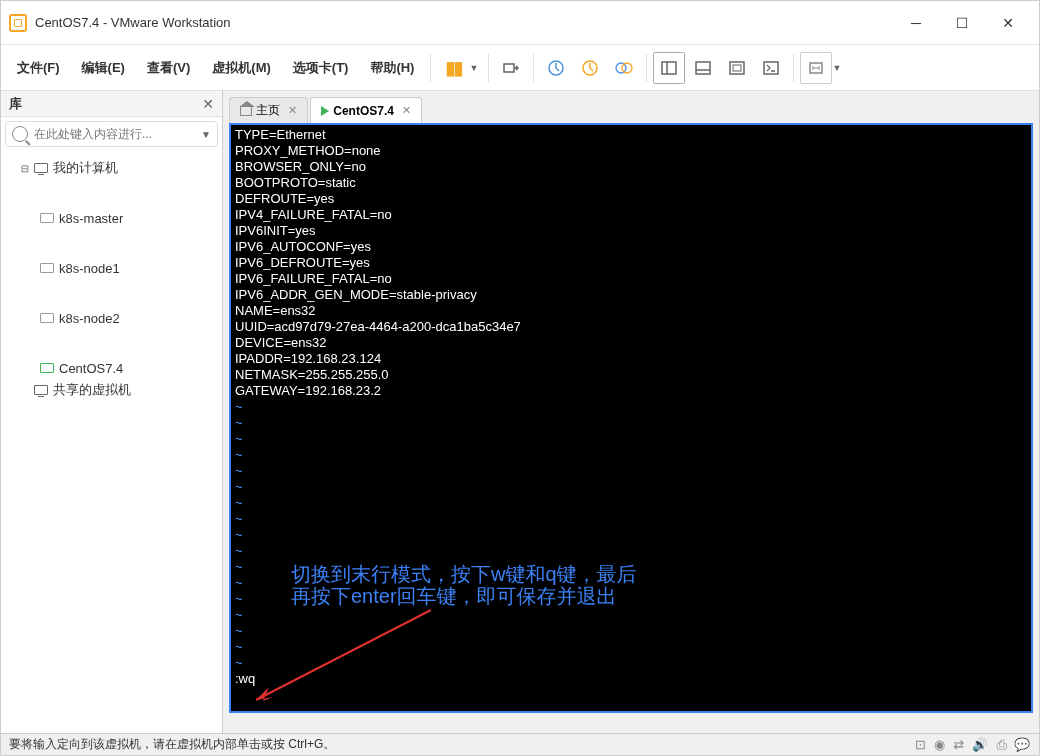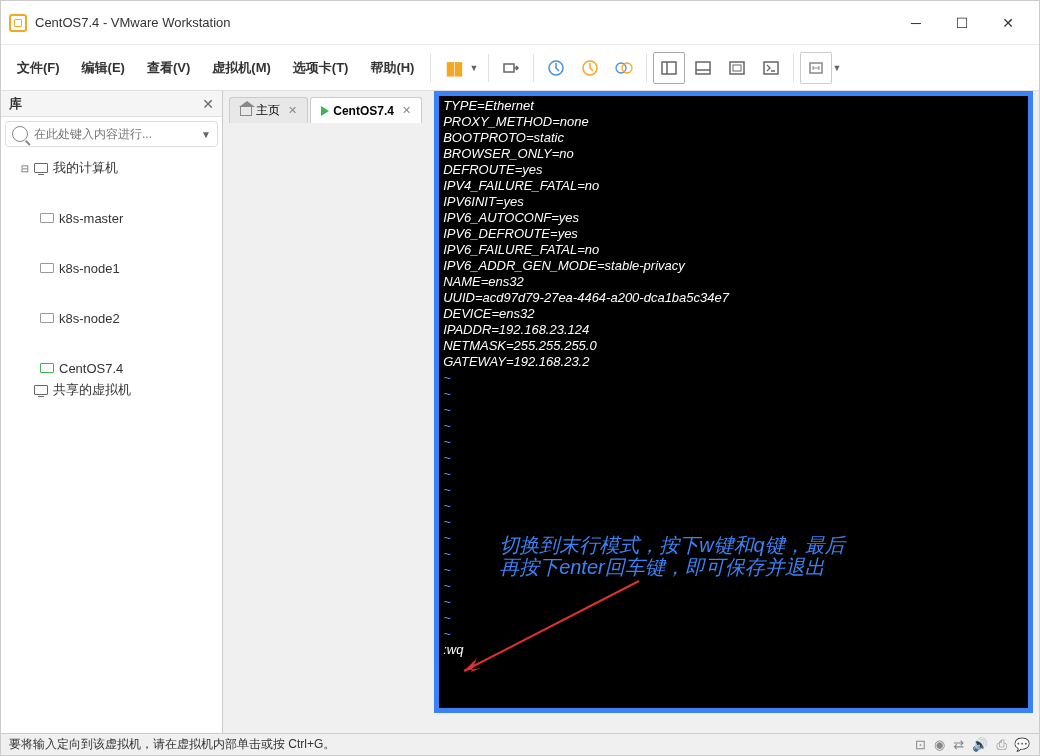--- a/index.html
+++ b/index.html
@@ -29,29 +29,29 @@
 .tree .trow { display: flex; align-items: center; height: 22px; padding: 0 4px; }
 .tree .expand { width: 12px; text-align: center; font-size: 10px; color: #666; margin-right: 2px; }
 .tree .ticon { width: 16px; height: 14px; margin-right: 4px; display: flex; align-items: center; justify-content: center; }
 .monitor-icon { width: 14px; height: 10px; border: 1.5px solid #666; border-radius: 1px; position: relative; }
 .monitor-icon::after { content: ''; position: absolute; bottom: -3px; left: 3px; width: 6px; height: 1.5px; background: #666; }
 .vm-icon { width: 14px; height: 10px; border: 1.5px solid #999; border-radius: 1px; }
 .vm-icon.active { border-color: #3eb658; }
 .trow.lvl2 { padding-left: 34px; margin-top: 28px; }
 .trow.lvl1 { padding-left: 14px; }
 .trow.selected { background: transparent; }
-.main-area { flex: 1; display: flex; flex-direction: row; min-width: 0; background: #f0f0f0; }
+.main-area { flex: 1; display: flex; flex-direction: column; min-width: 0; background: #f0f0f0; }
 .tabs-row { height: 32px; display: flex; align-items: flex-end; padding: 4px 6px 0; gap: 2px; background: #f0f0f0; }
 .tab { display: flex; align-items: center; padding: 4px 10px; background: #fff; border: 1px solid #ccc; border-bottom: none; border-radius: 3px 3px 0 0; font-size: 12px; height: 26px; gap: 4px; }
 .tab.inactive { background: #e8e8e8; }
 .tab .tclose { font-size: 11px; color: #888; margin-left: 4px; }
 .home-icon { width: 12px; height: 10px; border: 1.5px solid #888; position: relative; }
 .home-icon::before { content: ''; position: absolute; top: -6px; left: -2px; width: 0; height: 0; border-left: 8px solid transparent; border-right: 8px solid transparent; border-bottom: 6px solid #888; }
 .play-icon { width: 0; height: 0; border-left: 8px solid #3eb658; border-top: 5px solid transparent; border-bottom: 5px solid transparent; }
-.terminal { flex: 1; background: #000; font-family: "Courier New", monospace; font-size: 13px; line-height: 16px; padding: 2px 4px; overflow: hidden; position: relative; border: 5px solid #3b82f6; margin: 0 6px 20px; font-style: italic; }
+.terminal { flex: 1; background: #000; font-family: "Courier New", monospace; font-size: 13px; line-height: 16px; padding: 2px 4px; overflow: hidden; position: relative; border: 2px solid #3b82f6; margin: 0 6px 20px; }
 .terminal .line { color: #fff; white-space: pre; }
 .terminal .tilde { color: #5599ff; }
 .annotation { position: absolute; color: #3b82f6; font-family: "SimSun", serif; font-size: 20px; line-height: 22px; }
 .arrow-svg { position: absolute; }
 .statusbar { height: 22px; background: #f0f0f0; border-top: 1px solid #ccc; display: flex; align-items: center; padding: 0 8px; font-size: 12px; color: #333; }
 .statusbar .stxt { flex: 1; }
 .statusbar .sicons { display: flex; gap: 8px; color: #888; font-size: 13px; }
 .toolbar-icon-svg { width: 20px; height: 20px; }
 </style>
 </head>
@@ -201,22 +201,22 @@
       </div>
       <div class="tab">
         <span class="play-icon"></span>
         <span style="font-weight:bold">CentOS7.4</span>
         <span class="tclose">✕</span>
       </div>
     </div>
     <div class="terminal" id="terminal">
         <div class="line">TYPE=Ethernet</div>
         <div class="line">PROXY_METHOD=none</div>
+        <div class="line">BROWSER_ONLY=no</div>
         <div class="line">BOOTPROTO=static</div>
-        <div class="line">BROWSER_ONLY=no</div>
         <div class="line">DEFROUTE=yes</div>
         <div class="line">IPV4_FAILURE_FATAL=no</div>
         <div class="line">IPV6INIT=yes</div>
         <div class="line">IPV6_AUTOCONF=yes</div>
         <div class="line">IPV6_DEFROUTE=yes</div>
         <div class="line">IPV6_FAILURE_FATAL=no</div>
         <div class="line">IPV6_ADDR_GEN_MODE=stable-privacy</div>
         <div class="line">NAME=ens32</div>
         <div class="line">UUID=acd97d79-27ea-4464-a200-dca1ba5c34e7</div>
         <div class="line">DEVICE=ens32</div>

